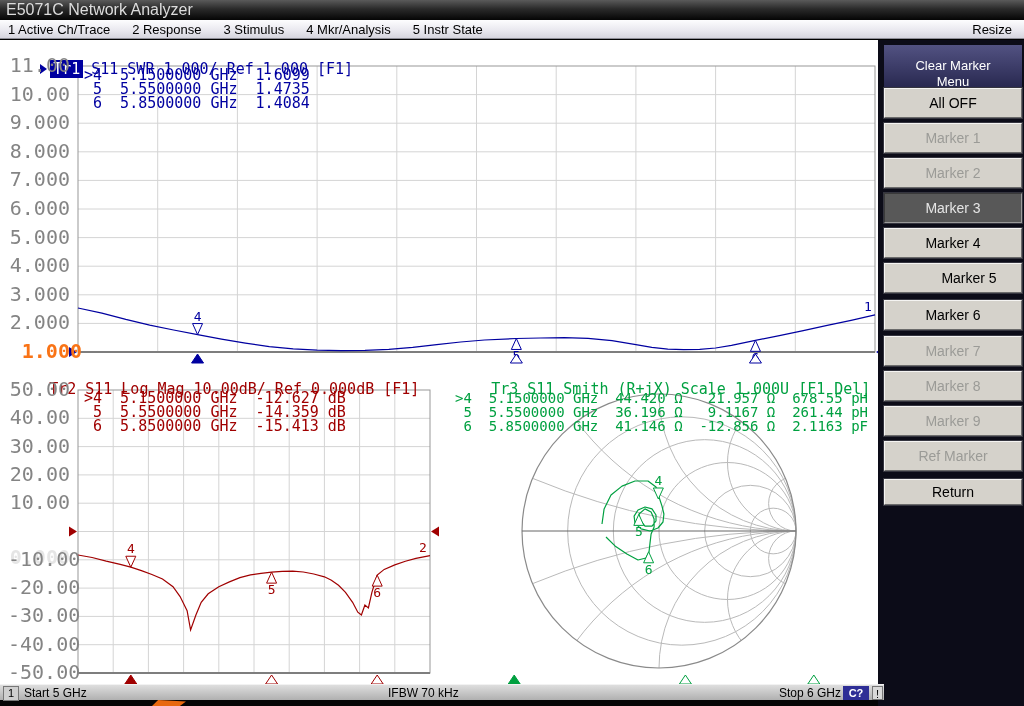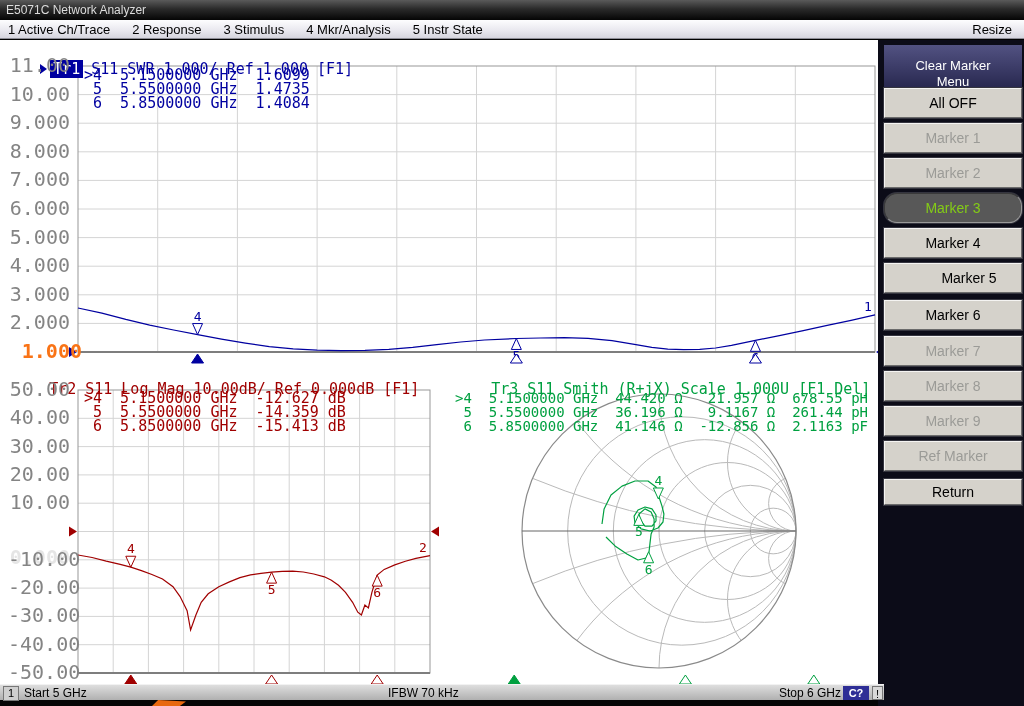--- a/index.html
+++ b/index.html
@@ -1,21 +1,21 @@
 <!DOCTYPE html>
 <html><head>
 <meta charset="utf-8">
 <style>
   html,body{margin:0;padding:0;background:#000;}
   #app{position:relative;width:1024px;height:706px;background:#000;overflow:hidden;
        font-family:"Liberation Sans",sans-serif;}
   
   .titlebar{position:absolute;left:0;top:0;width:1024px;height:20px;
     background:linear-gradient(180deg,#5a5a5a 0%,#2a2a2a 45%,#050505 100%);
-    color:#dcdcdc;font-size:12px;line-height:20px;padding-left:6px;box-sizing:border-box;}
+    color:#dcdcdc;font-size:16px;line-height:20px;padding-left:6px;box-sizing:border-box;}
   
   .menubar{position:absolute;left:0;top:20px;width:1024px;height:19px;
     background:linear-gradient(180deg,#fdfdfe,#e8e7ee 60%,#d6d5de);
     border-bottom:1px solid #8e8d97;font-size:13px;color:#000;
     display:flex;align-items:center;padding:0 8px;box-sizing:border-box;}
   .menubar .mi{margin-right:22px;white-space:nowrap;}
   .menubar .resize{margin-left:auto;margin-right:4px;}
   
   .main{position:absolute;left:0;top:40px;width:878px;height:644px;background:#fff;}
   
@@ -37,22 +37,22 @@
   .sk-title{position:absolute;left:6px;top:5px;width:138px;height:58px;
     background:linear-gradient(180deg,#525282,#2a2a52 70%,#1e1e3c);
     color:#fff;font-size:13px;text-align:center;display:flex;align-items:center;justify-content:center;line-height:16px;}
   .sk-title span{width:100px;}
   .sk-btn{position:absolute;left:6px;width:138px;height:30px;background:#d5d2cb;
     border-top:1px solid #f5f4f2;border-left:1px solid #f5f4f2;
     border-right:1px solid #6b6b6b;border-bottom:1px solid #6b6b6b;
     box-shadow:0 0 0 1px #35353f;font-size:14px;color:#000;box-sizing:border-box;
     display:flex;align-items:center;justify-content:center;cursor:default;}
   .sk-btn.disabled{color:#9b9b97;}
-  .sk-btn.selected{background:#585858;color:#84cc16;
-    border-color:#3a3a3a #9a9a9a #9a9a9a #3a3a3a;border-radius:13px;}
+  .sk-btn.selected{background:#585858;color:#e5e5e5;
+    border-color:#3a3a3a #9a9a9a #9a9a9a #3a3a3a;}
   
   .statusbar{position:absolute;left:0;top:684px;width:884px;height:16px;z-index:5;
     background:linear-gradient(180deg,#dedede,#b0b0b0);border-top:1px solid #f2f2f2;
     font-size:12px;color:#000;box-sizing:border-box;}
   .statusbar .ch{position:absolute;left:3px;top:1px;width:14px;height:13px;border:1px solid #777;
     background:#cfcfcf;text-align:center;line-height:13px;font-size:11px;}
   .statusbar .start{position:absolute;left:24px;top:0;line-height:16px;}
   .statusbar .ifbw{position:absolute;left:388px;top:0;line-height:16px;}
   .statusbar .stop{position:absolute;left:779px;top:0;line-height:16px;}
   .statusbar .cor{position:absolute;left:843px;top:1px;width:26px;height:14px;background:#2e2e96;

